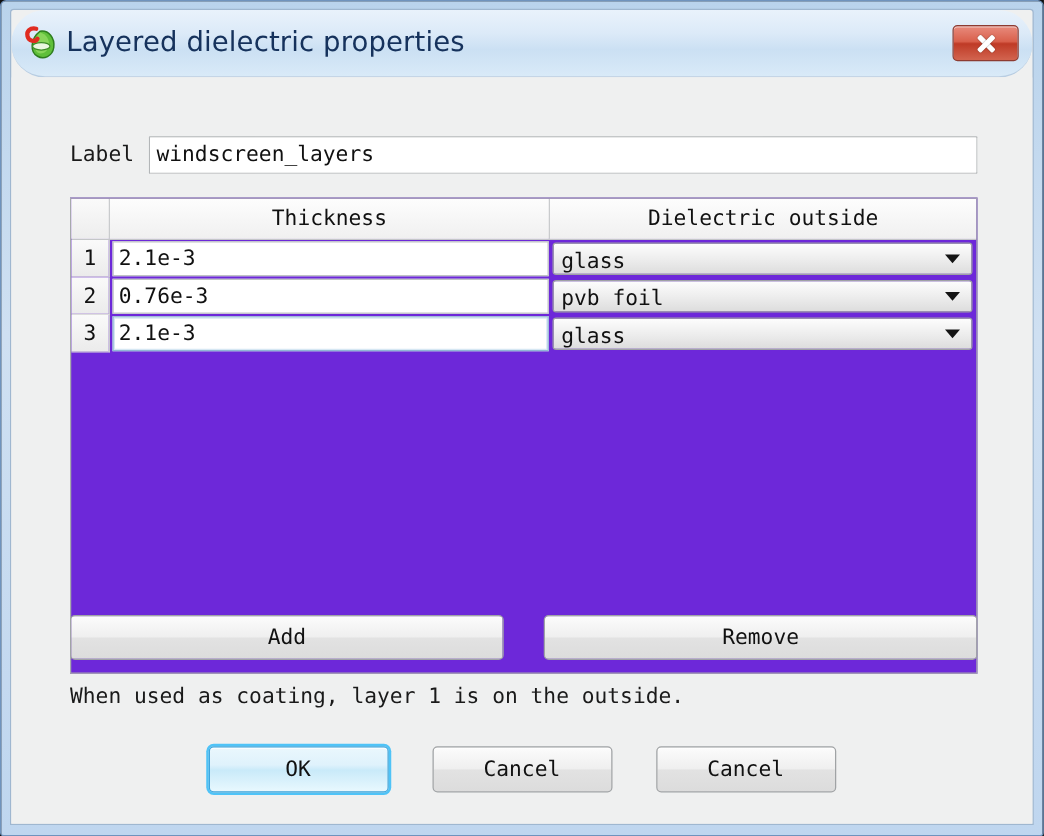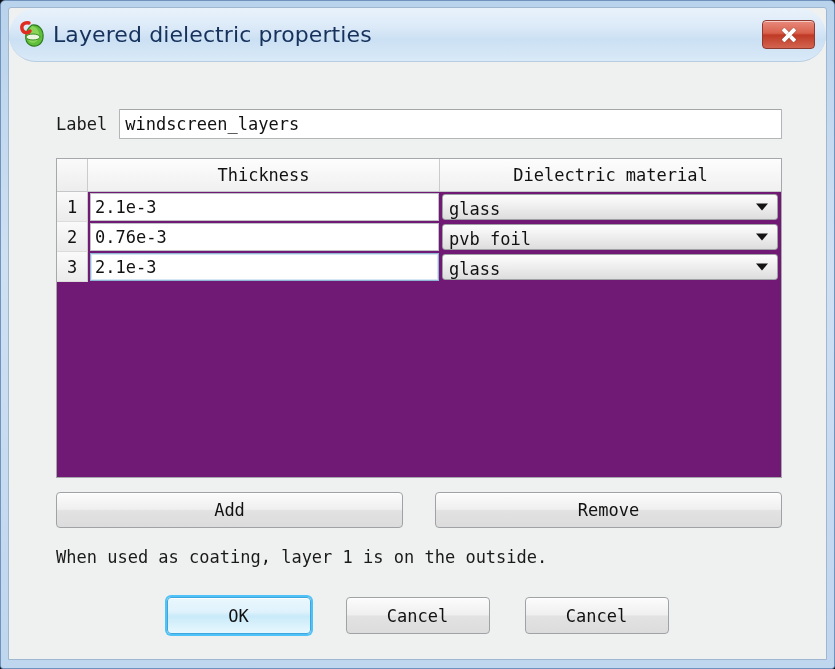--- a/index.html
+++ b/index.html
@@ -127,23 +127,23 @@
     outline: none;
     border-radius: 1px;
   }
 
   
   .table-frame {
     position: absolute;
     left: 47px;
     top: 96px;
     right: 44px;
-    height: 320px;
-    box-sizing: border-box;
-    background: #701a75;
+    height: 381px;
+    box-sizing: border-box;
+    background: #6d28d9;
     border: 1px solid #a6a9ab;
     overflow: hidden;
   }
   .table-header {
     display: flex;
     height: 32px;
     background: linear-gradient(180deg,#fbfbfb 0%, #f1f1f1 100%);
     border-bottom: 1px solid #c4c6c8;
   }
   .th-corner {
@@ -324,21 +324,21 @@
 
       <div class="label-row">
         <span class="label-caption">Label</span>
         <input class="label-input" type="text" value="windscreen_layers" style="">
       </div>
 
       <div class="table-frame">
         <div class="table-header">
           <div class="th-corner"></div>
           <div class="th thickness">Thickness</div>
-          <div class="th material">Dielectric material</div>
+          <div class="th material">Dielectric outside</div>
         </div>
         <div class="table-rows">
 
           <div class="trow">
             <div class="rownum">1</div>
             <div class="cell-thickness">
               <input class="txt-edit" type="text" value="2.1e-3" style="">
             </div>
             <div class="cell-material">
               <div class="combo">

